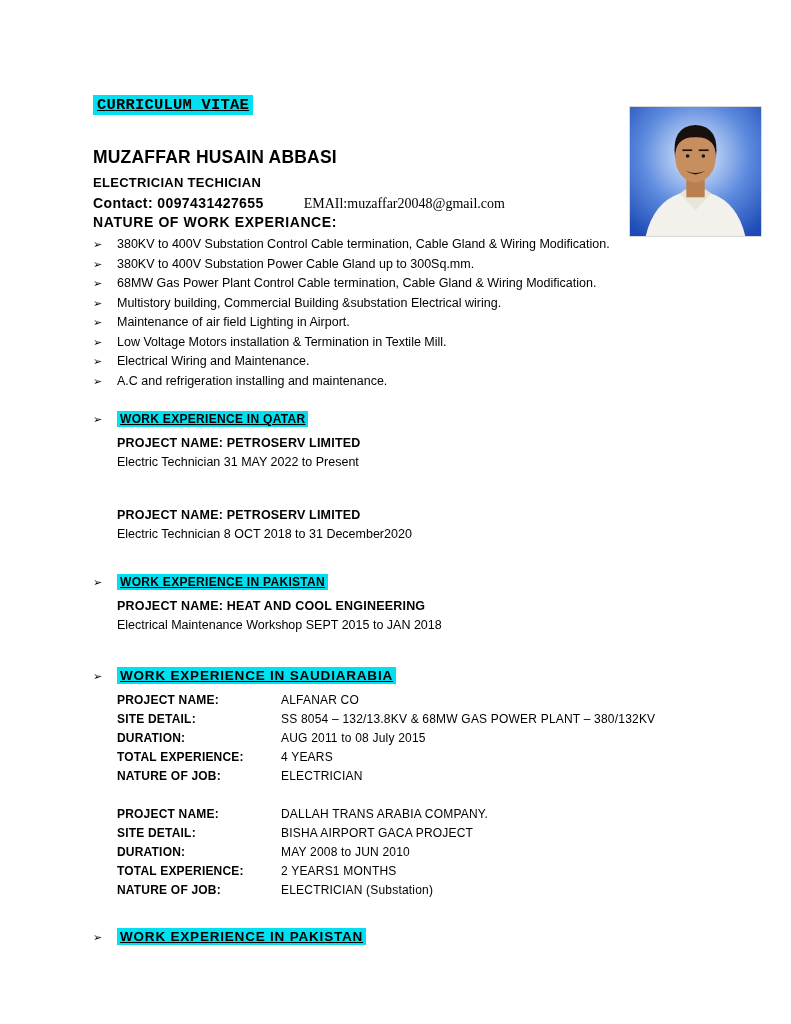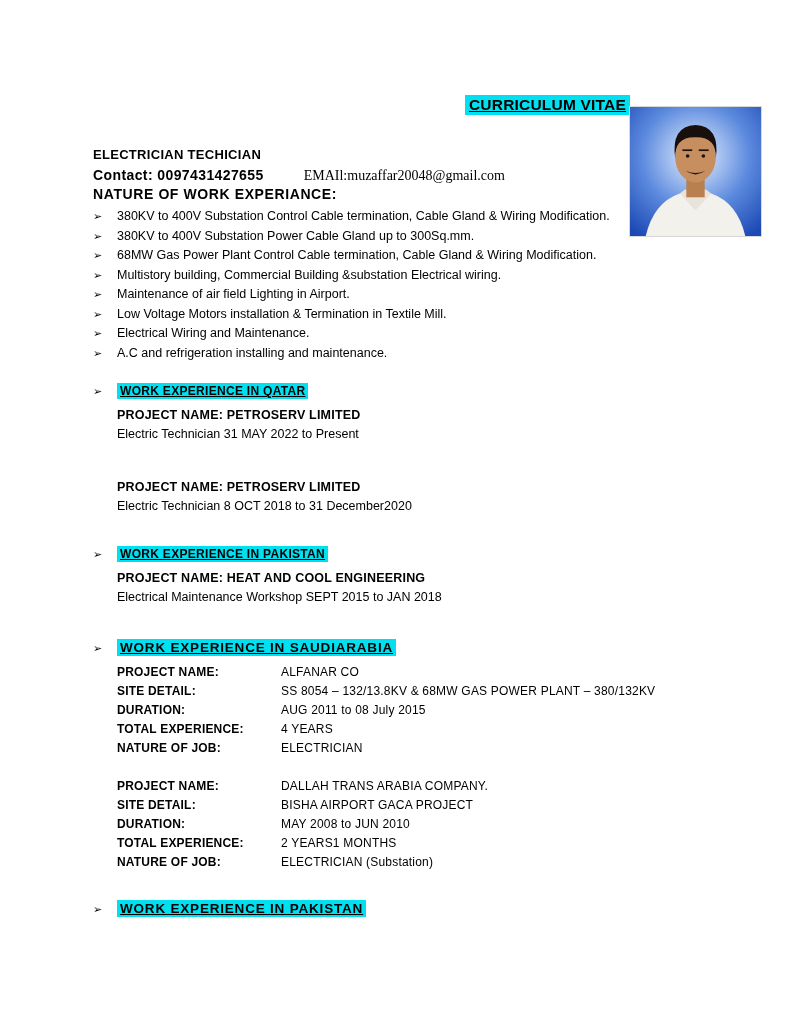--- a/index.html
+++ b/index.html
@@ -14,22 +14,23 @@
     overflow: hidden;
   }
   .page {
     position: relative;
     width: 791px;
     height: 1024px;
     padding: 95px 40px 0 93px;
   }
   .title-row {
     width: 537px;
-    text-align: right;
+    text-align: left;
     margin-bottom: 32px;
+    font-family: Liberation Mono, monospace;
   }
   .cv-title {
     display: inline-block;
     background: var(--highlight);
     font-weight: bold;
     font-size: 15.5px;
     text-decoration: underline;
     padding: 1px 4px;
     letter-spacing: 0.2px;
   }
@@ -160,20 +161,21 @@
       <circle cx="56" cy="38" r="1.4" fill="#1d130d"></circle>
       <path d="M40 33.5 L47.5 33.5" stroke="#1d130d" stroke-width="1.3" fill="none"></path>
       <path d="M52.5 33.5 L60 33.5" stroke="#1d130d" stroke-width="1.3" fill="none"></path>
     </svg>
   </div>
 
   <div class="title-row">
     <span class="cv-title">CURRICULUM VITAE</span>
   </div>
 
+  <div class="person-name">MUZAFFAR HUSAIN ABBASI</div>
   <div class="job-title">ELECTRICIAN TECHICIAN</div>
   <div class="contact-row">
     <span class="contact-number">Contact: 0097431427655</span>
     <span class="serif">EMAIl:muzaffar20048@gmail.com</span>
   </div>
 
   <div class="nature-heading">NATURE OF WORK EXPERIANCE:</div>
 
   <div class="bullet-row">
     <span class="marker">➢</span>

